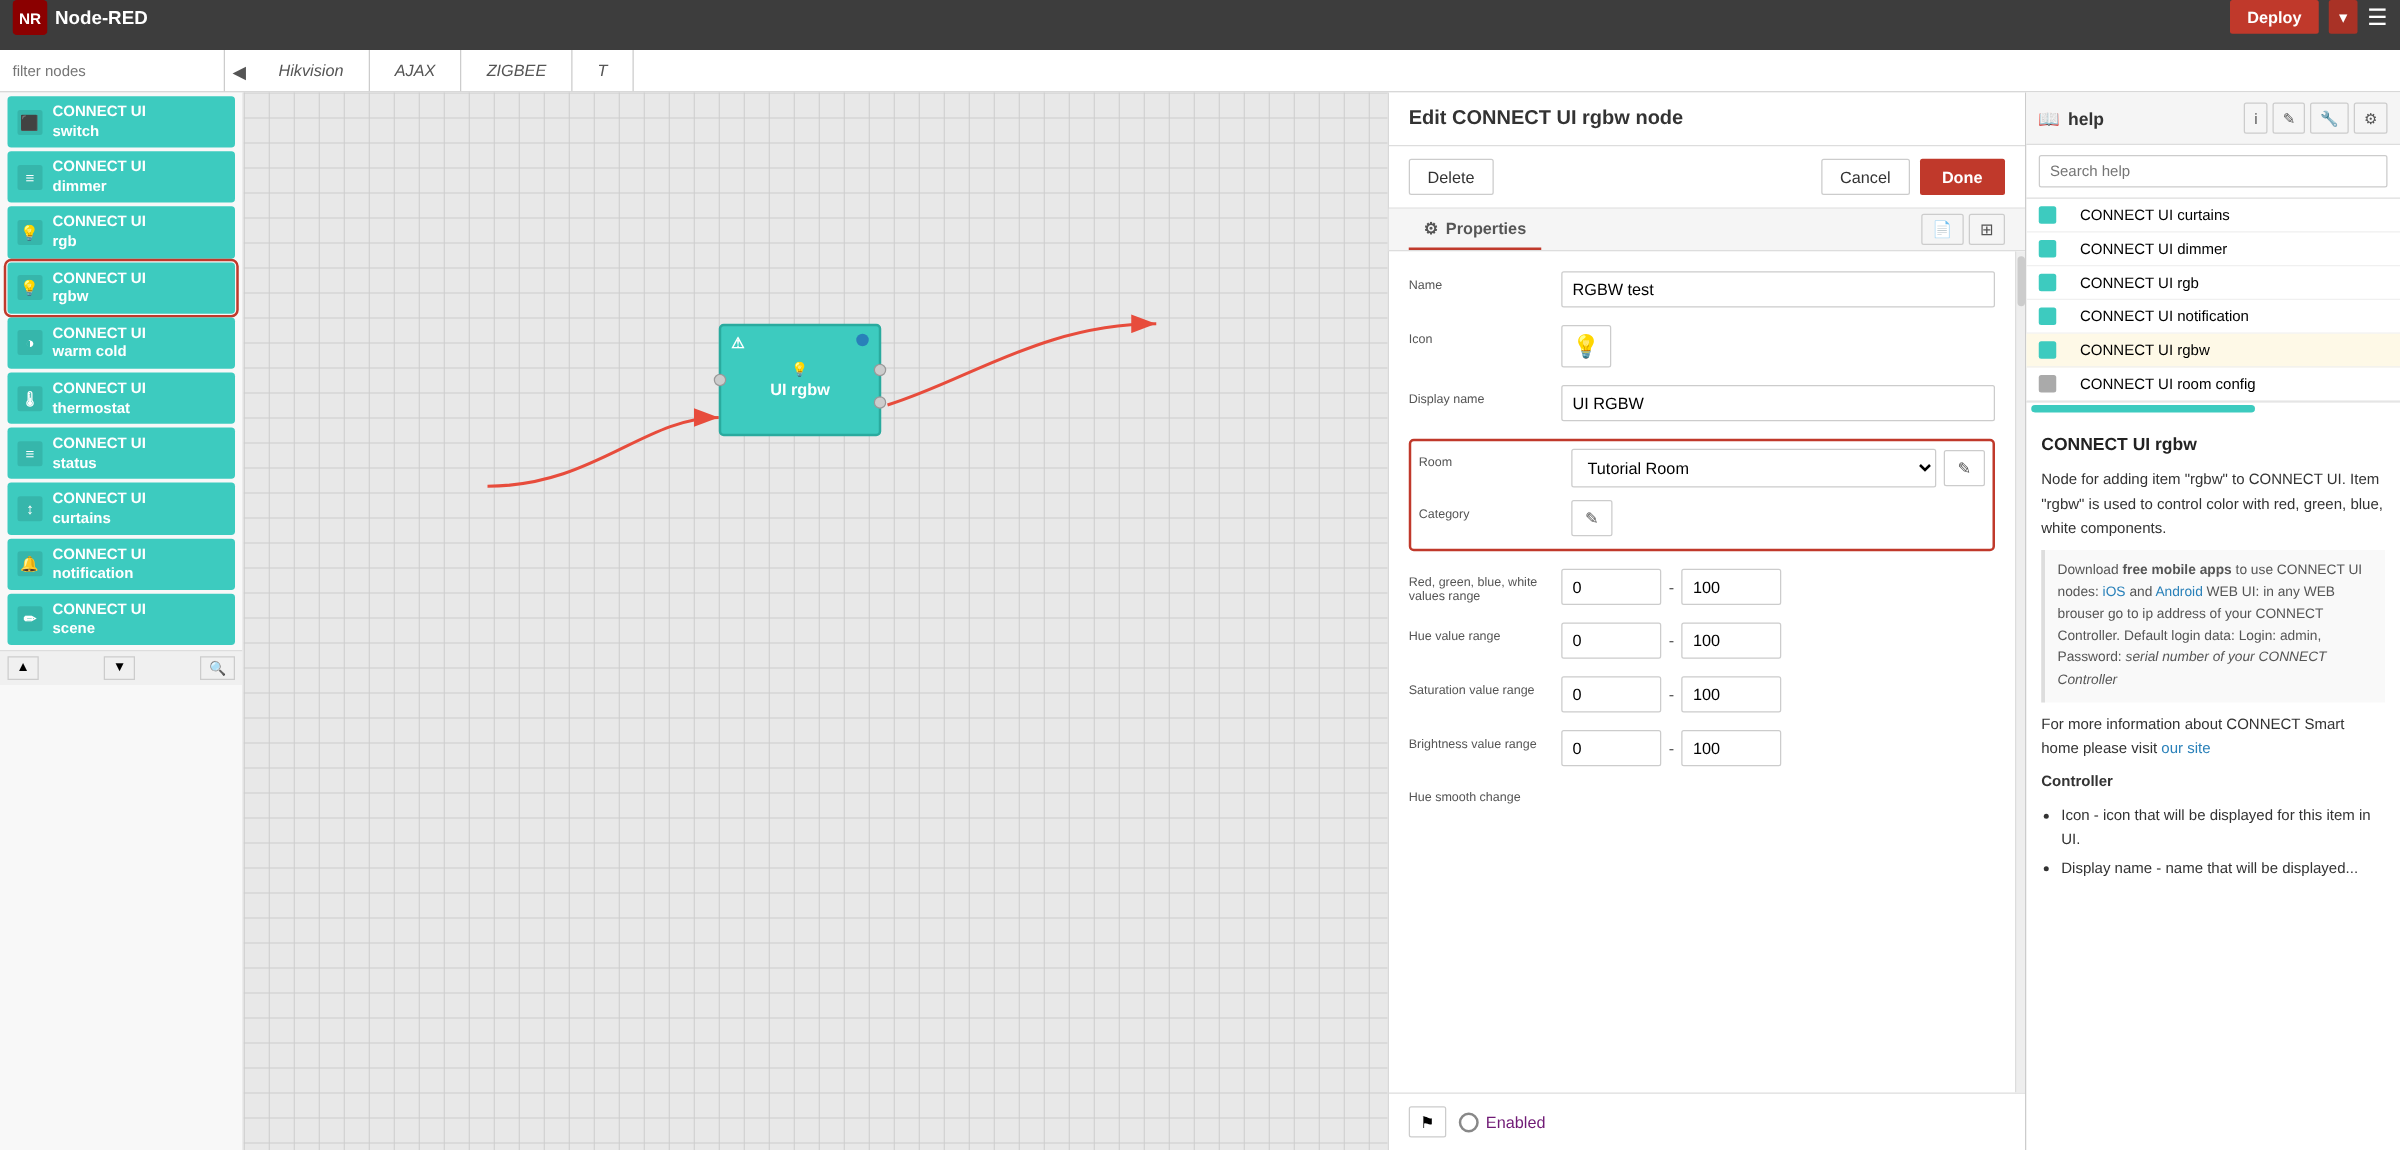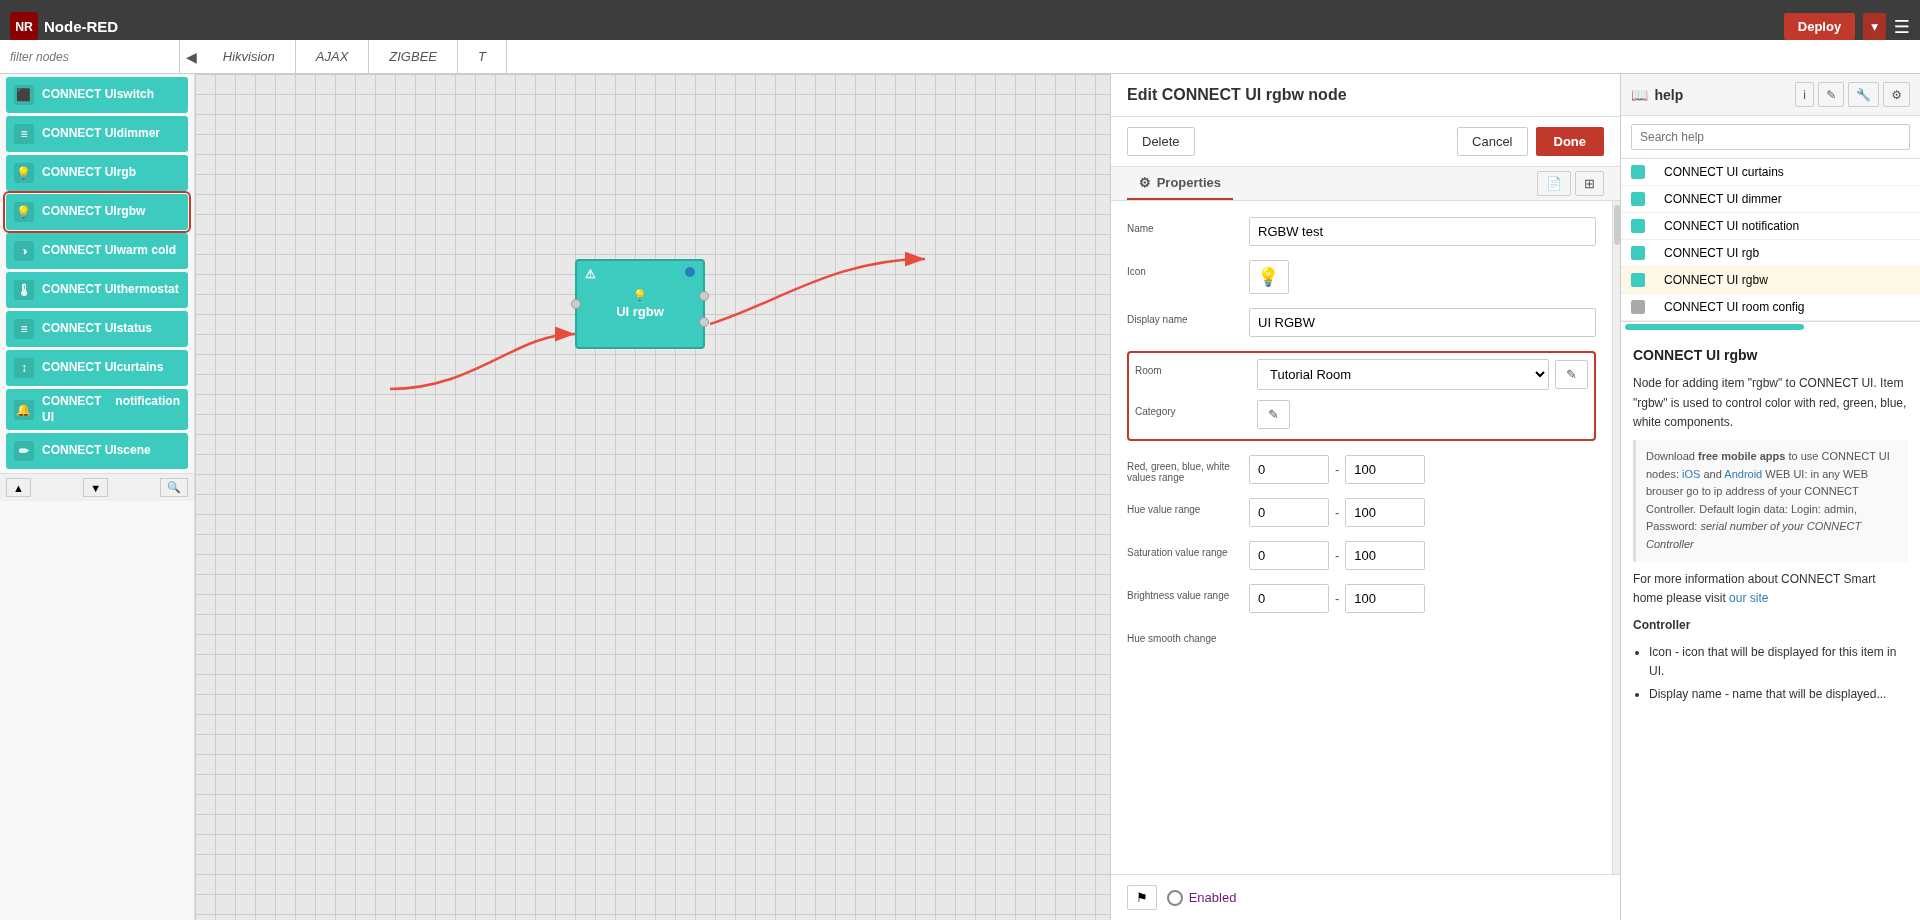--- a/index.html
+++ b/index.html
@@ -1,20 +1,20 @@
 <!DOCTYPE html>
 <html><head>
   <meta charset="utf-8">
   <style>
     * { box-sizing: border-box; margin: 0; padding: 0; }
     body { font-family: Arial, sans-serif; font-size: 13px; background: #f3f3f3; overflow: hidden; width: 1920px; height: 920px; }
 
     
     #topbar {
-      display: flex; align-items: flex-end; justify-content: space-between;
+      display: flex; align-items: flex-start; justify-content: space-between;
       background: #3d3d3d; height: 40px; padding: 0 10px;
     }
     #topbar-left { display: flex; align-items: center; gap: 10px; }
     #topbar-logo { display: flex; align-items: center; gap: 6px; }
     .logo-icon { width: 28px; height: 28px; }
     #app-title { color: #fff; font-size: 15px; font-weight: bold; }
     #topbar-right { display: flex; align-items: center; gap: 8px; }
     .deploy-btn {
       background: #c0392b; color: #fff; border: none; padding: 6px 14px;
       font-size: 13px; font-weight: bold; cursor: pointer; border-radius: 2px;
@@ -30,21 +30,21 @@
     
     #tabbar {
       display: flex; align-items: center; background: #fff;
       border-bottom: 1px solid #ccc; height: 34px;
     }
     .tab-filter {
       display: flex; align-items: center; padding: 0 10px;
       border-right: 1px solid #ccc; height: 100%; min-width: 180px;
     }
     .tab-filter input {
-      border: none; outline: none; font-size: 12px; color: #555; width: 120px; font-style: italic;
+      border: none; outline: none; font-size: 12px; color: #555; width: 120px;
     }
     .tab-collapse-btn {
       background: none; border: none; cursor: pointer; padding: 0 6px;
       color: #555; font-size: 14px;
     }
     .flow-tab {
       padding: 0 20px; height: 100%; display: flex; align-items: center;
       border-right: 1px solid #ccc; color: #555; font-size: 13px; cursor: pointer; font-style: italic;
     }
 
@@ -60,21 +60,21 @@
       display: flex; align-items: center; gap: 8px;
       background: #3dcbbf; color: #fff; margin: 3px 6px; padding: 5px 8px;
       border-radius: 3px; cursor: pointer; font-size: 12px; font-weight: bold;
       position: relative; min-height: 36px;
     }
     .palette-item.selected { outline: 2px solid #c0392b; outline-offset: 1px; }
     .palette-item-icon {
       width: 20px; height: 20px; display: flex; align-items: center; justify-content: center;
       background: rgba(0,0,0,0.1); border-radius: 2px; flex-shrink: 0;
     }
-    .palette-item-label { display: flex; line-height: 1.3; }
+    .palette-item-label { display: flex; flex-direction: column; line-height: 1.3; }
     .sidebar-nav-btn { background: none; border: 1px solid #ccc; padding: 2px 6px; cursor: pointer; font-size: 11px; }
 
     
     #canvas {
       flex: 1; background-color: #e8e8e8;
       background-image: linear-gradient(#ccc 1px, transparent 1px), linear-gradient(90deg, #ccc 1px, transparent 1px);
       background-size: 20px 20px;
       position: relative; overflow: hidden;
     }
 
@@ -553,25 +553,25 @@
     <div class="help-node-item">
       <div class="help-node-dot teal"></div>
       <span>CONNECT UI curtains</span>
     </div>
         <div class="help-node-item">
       <div class="help-node-dot teal"></div>
       <span>CONNECT UI dimmer</span>
     </div>
         <div class="help-node-item">
       <div class="help-node-dot teal"></div>
-      <span>CONNECT UI notification</span>
+      <span>CONNECT UI rgb</span>
     </div>
         <div class="help-node-item">
       <div class="help-node-dot teal"></div>
-      <span>CONNECT UI rgb</span>
+      <span>CONNECT UI notification</span>
     </div>
         <div class="help-node-item active">
       <div class="help-node-dot teal"></div>
       <span>CONNECT UI rgbw</span>
     </div>
         <div class="help-node-item">
       <div class="help-node-dot gray"></div>
       <span>CONNECT UI room config</span>
     </div>
       </div>

